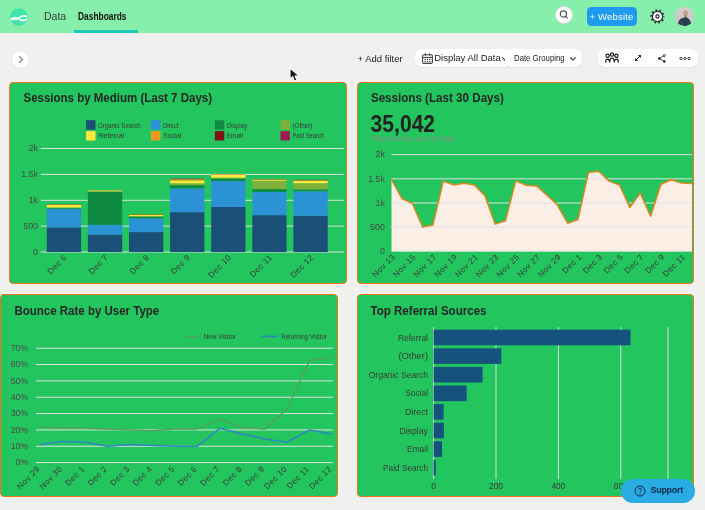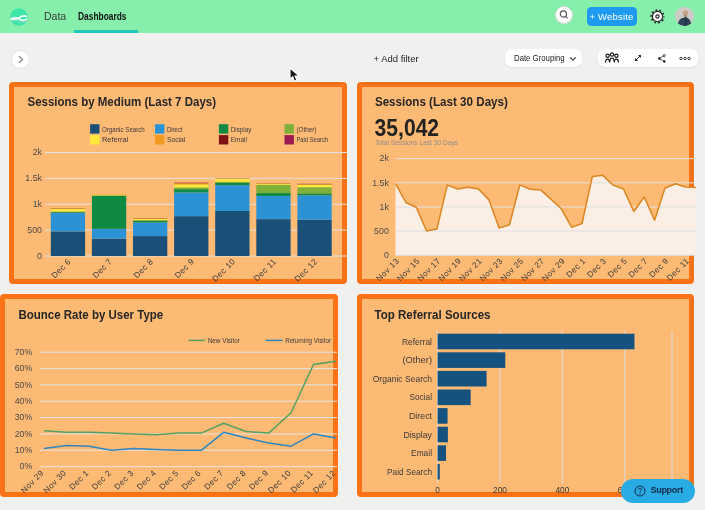--- a/index.html
+++ b/index.html
@@ -3,23 +3,23 @@
 <style>
 * { margin:0; padding:0; box-sizing:border-box; }
 html,body { width:705px; height:510px; overflow:hidden; }
 body { font-family:"Liberation Sans", sans-serif; background:#f0f0ef; position:relative; }
 .nav { position:absolute; left:0; top:0; width:705px; height:33px; background:#86efac; }
 .createbtn { position:absolute; left:586.5px; top:7px; width:50px; height:19px; background:#1E9BF0; border-radius:4.5px; color:#fff; font-size:9.5px; text-align:center; line-height:19px; letter-spacing:.2px; }
 .searchc { position:absolute; left:555px; top:6px; width:18px; height:18px; border:1px solid #d9d9d9; border-radius:50%; background:#fff; }
 .titlerow { position:absolute; left:0; top:33px; width:705px; height:49px; }
 .backc { position:absolute; left:12px; top:17.5px; width:17px; height:17px; background:#fff; border-radius:50%; box-shadow:0 0 2px rgba(0,0,0,.12); }
 .ptitle { position:absolute; left:34px; top:16.5px; font-size:14px; font-weight:bold; color:#1d1d1d; letter-spacing:0.3px; white-space:nowrap; }
-.addfilter { position:absolute; left:357.5px; top:19.5px; font-size:9.5px; color:#222; white-space:nowrap;margin-left:16px; }
+.addfilter { position:absolute; left:357.5px; top:19.5px; font-size:9.5px; color:#222; white-space:nowrap; }
 .pill { position:absolute; top:15.5px; height:18.5px; background:#fff; border-radius:7px; box-shadow:0 1px 2px rgba(0,0,0,.07); font-size:9.5px; color:#222; white-space:nowrap; }
-.panel { position:absolute; background:#fdba74; border:5px solid #f97316; border-radius:4px; }
+.panel { position:absolute; background:#22c55e; border:1px solid #f97316; border-radius:4px; }
 svg text { font-family:"Liberation Sans", sans-serif; }
 </style></head>
 <body>
 <div class="nav">
   <svg style="position:absolute;left:9.5px;top:7.5px" width="18" height="18" viewBox="0 0 20 20">
     <circle cx="10" cy="10" r="9.8" fill="#3EE5A9"></circle>
     <path d="M1 13 Q5.5 8.5 10 12 T19 12" stroke="#fff" stroke-width="1.7" fill="none" opacity=".95"></path>
     <path d="M1 11 Q5.5 14.5 10 11 T19 9.5" stroke="#fff" stroke-width="1.7" fill="none" opacity=".95"></path>
     <path d="M1.5 15.5 Q6 12.5 10 14.8 T18.5 14.5" stroke="#7fd4c2" stroke-width="1.5" fill="none"></path>
   </svg>
@@ -51,20 +51,40 @@
       <path d="M9.5 10.5 L12 10.2 L12.5 19 L9 19 Z" fill="#253a4e"></path>
     </g>
   </svg>
 </div>
 
 <div class="titlerow">
   <div class="backc"><svg width="17" height="17" viewBox="0 0 17 17">
         <path d="M7 5.2 L10.6 8.5 L7 11.8" fill="none" stroke="#8a8a8a" stroke-width="1.3"></path>
       </svg></div>
   <div class="addfilter">+ Add filter</div>
+  <div class="pill" style="left:415px;width:95.5px;">
+    <svg width="13" height="13" viewBox="0 0 24 24" style="position:absolute;left:5.6px;top:3px">
+        <rect x="3" y="5" width="18" height="16" rx="2" fill="none" stroke="#444" stroke-width="2"></rect>
+        <line x1="3" y1="10" x2="21" y2="10" stroke="#444" stroke-width="2"></line>
+        <line x1="8" y1="2.5" x2="8" y2="7" stroke="#444" stroke-width="2"></line>
+        <line x1="16" y1="2.5" x2="16" y2="7" stroke="#444" stroke-width="2"></line>
+        <g fill="#444">
+          <rect x="6.5" y="12.5" width="2.4" height="2.4"></rect>
+          <rect x="10.8" y="12.5" width="2.4" height="2.4"></rect>
+          <rect x="15.1" y="12.5" width="2.4" height="2.4"></rect>
+          <rect x="6.5" y="16.4" width="2.4" height="2.4"></rect>
+          <rect x="10.8" y="16.4" width="2.4" height="2.4"></rect>
+          <rect x="15.1" y="16.4" width="2.4" height="2.4"></rect>
+        </g>
+      </svg>
+    <span style="position:absolute;left:19.2px;top:3.5px;">Display All Data</span>
+    <svg width="8" height="8" viewBox="0 0 10 10" style="position:absolute;right:2px;top:6px">
+        <path d="M1.5 3 L5 6.5 L8.5 3" stroke="#444" stroke-width="1.5" fill="none"></path>
+      </svg>
+  </div>
   <div class="pill" style="left:505px;width:77px;">
     <span style="position:absolute;left:9px;top:3.5px;font-size:9.5px;display:inline-block;transform:scaleX(.82);transform-origin:0 0;white-space:nowrap;">Date Grouping</span>
     <svg width="8" height="8" viewBox="0 0 10 10" style="position:absolute;right:5px;top:6px">
         <path d="M1.5 3 L5 6.5 L8.5 3" stroke="#444" stroke-width="1.5" fill="none"></path>
       </svg>
   </div>
   <div class="pill" style="left:598px;width:100px;">
     <svg width="14" height="12" viewBox="0 0 24 20" style="position:absolute;left:7px;top:3.5px" fill="none" stroke="#1a1a1a" stroke-width="2.1">
       <path d="M4.5 9 a2.8 2.8 0 1 1 0-5.6 a2.8 2.8 0 0 1 0 5.6 M1 17.5 q0-5.5 3.5-5.5 t3.5 5.5"></path>
       <path d="M12 7 a2.8 2.8 0 1 1 0-5.6 a2.8 2.8 0 0 1 0 5.6 M8.5 15.5 q0-5.5 3.5-5.5 t3.5 5.5"></path>

